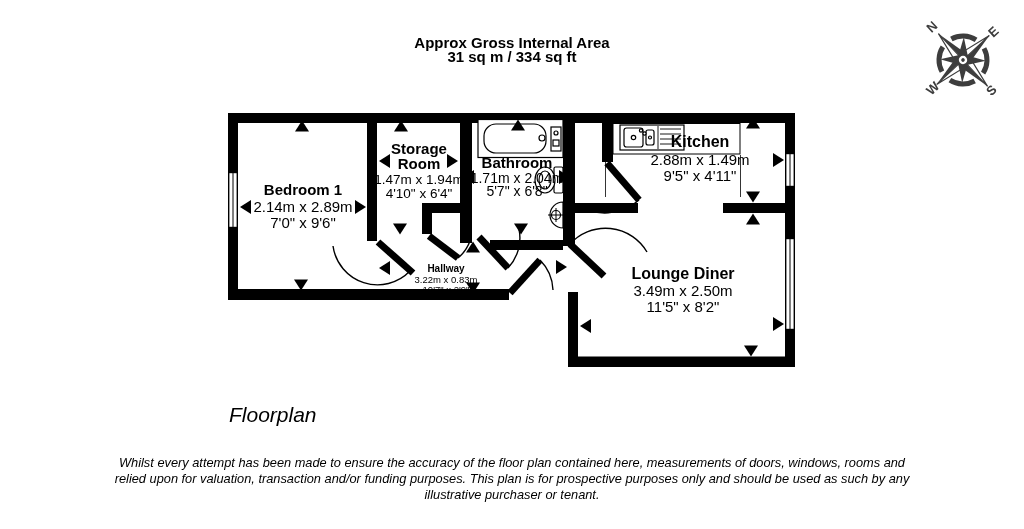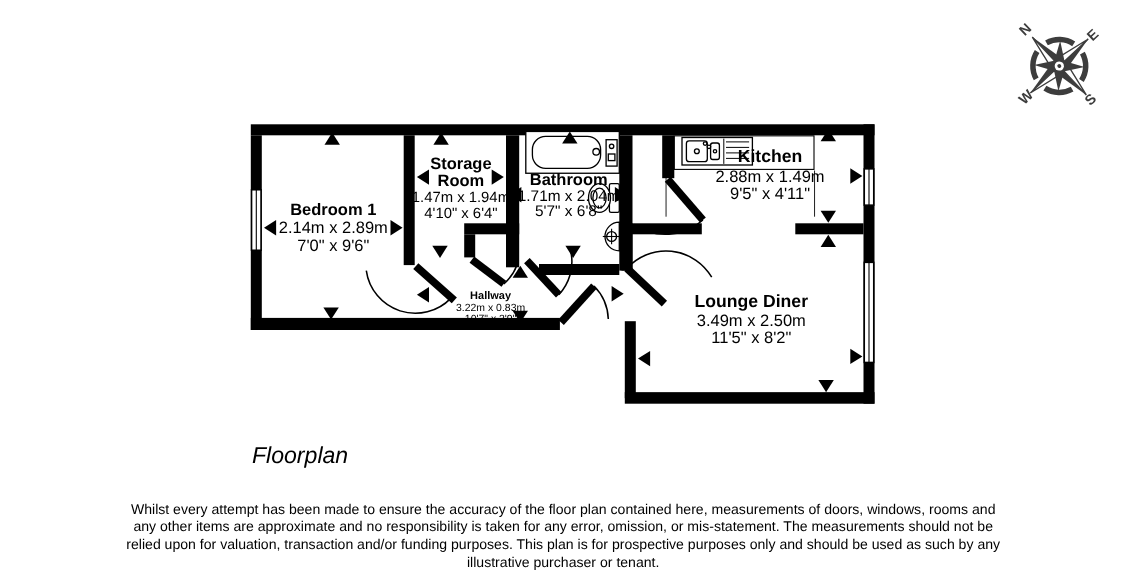--- a/index.html
+++ b/index.html
@@ -2,39 +2,43 @@
 <html><head>
 <meta charset="utf-8">
 <style>
   html,body{margin:0;padding:0;background:#fff;}
   .page{position:relative;width:1024px;height:529px;background:#ffffff;
         font-family:"Liberation Sans", sans-serif;color:#000;overflow:hidden;}
   .header{position:absolute;top:36px;left:0;width:100%;text-align:center;
           font-weight:bold;font-size:15px;line-height:14px;}
   .caption{position:absolute;left:229px;top:403px;font-size:21px;font-weight:normal;font-style:italic;}
   .disclaimer{position:absolute;top:455px;left:0;width:100%;text-align:center;
-              font-size:12.8px;line-height:16px;}
+              font-size:12.8px;line-height:16px;font-style:italic;}
   svg{position:absolute;left:0;top:0;}
   svg text{font-family:"Liberation Sans", sans-serif;fill:#000;}
   .rname{font-weight:bold;}
   .wall{fill:#000;}
   .leaf{stroke:#000;stroke-width:7;}
   .arc{stroke:#000;stroke-width:1.4;fill:none;}
   .fix{stroke:#000;stroke-width:1.2;fill:#fff;}
   .thin{stroke:#000;stroke-width:0.8;fill:none;}
   .win{fill:#fff;stroke:#000;stroke-width:1.4;}
   .arrow{fill:#000;}
   .compass-shape{fill:#3d3d3d;}
   .compass-letter{fill:#3d3d3d;font-weight:bold;font-size:13px;text-anchor:middle;}
 </style>
 </head>
 <body>
 
 <div class="page">
 
+  <div class="header">
+    <div>Approx Gross Internal Area</div>
+    <div>31 sq m / 334 sq ft</div>
+  </div>
 
   <svg style="left:915px;top:12px;" width="96" height="96" viewBox="0 0 96 96">
     <g transform="translate(48,48) rotate(-43)">
       <g fill="none" stroke="#3d3d3d" stroke-width="5">
         <path d="M23.3,5.8 A24,24 0 0 1 5.8,23.3"></path>
         <path d="M-5.8,23.3 A24,24 0 0 1 -23.3,5.8"></path>
         <path d="M-23.3,-5.8 A24,24 0 0 1 -5.8,-23.3"></path>
         <path d="M5.8,-23.3 A24,24 0 0 1 23.3,-5.8"></path>
       </g>
       <g>
@@ -231,18 +235,17 @@
         <text class="rdim" font-size="15" x="683" y="296">3.49m x 2.50m</text>
         <text class="rdim" font-size="15" x="683" y="312">11'5" x 8'2"</text>
       </g>
     </g>
   </svg>
 
   <div class="caption">Floorplan</div>
 
   <div class="disclaimer">
     <div>Whilst every attempt has been made to ensure the accuracy of the floor plan contained here, measurements of doors, windows, rooms and</div>
-    <div>any other items are approximate and no responsibility is taken for any error, omission, or mis-statement. The measurements should not be</div>
     <div>relied upon for valuation, transaction and/or funding purposes. This plan is for prospective purposes only and should be used as such by any</div>
     <div>illustrative purchaser or tenant.</div>
   </div>
 
 </div>
 
 </body></html>

